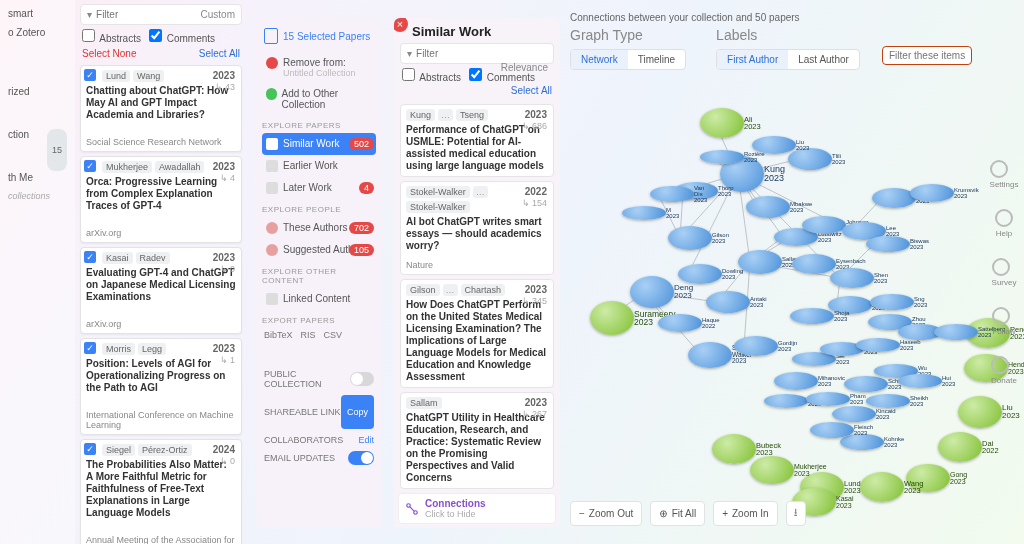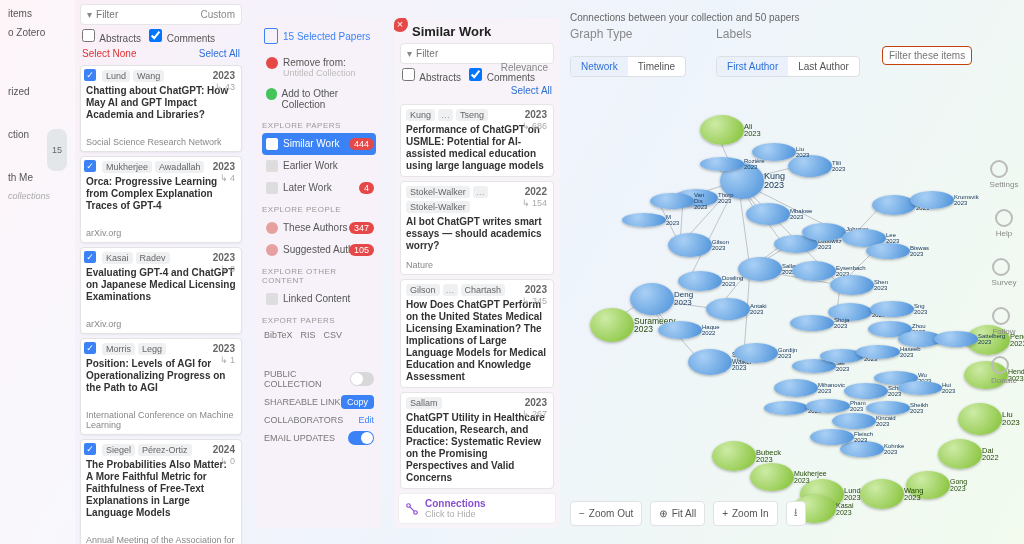--- a/index.html
+++ b/index.html
@@ -38,21 +38,21 @@
   .mid-item.active { background:#3b82f6; color:#fff; }
   .mid-item.active .badge { background:#e64848; }
   .mid-item .ic { width:12px; height:12px; background:#ddd; border-radius:2px; }
   .mid-item.green .ic { background:#45c45a; border-radius:6px; }
   .mid-item.red .ic { background:#e64848; border-radius:6px; }
   .mid-toggle-row { display:flex; justify-content:space-between; align-items:center; padding:3px 2px; font-size:9px; color:#777;}
   .toggle { width:26px; height:14px; border-radius:8px; background:#d8d8db; position:relative;}
   .toggle.on { background:#3b82f6; }
   .toggle::after { content:""; position:absolute; width:12px; height:12px; background:#fff; border-radius:6px; top:1px; left:1px;}
   .toggle.on::after { left:13px; }
-  .copy-btn { background:#3b82f6; color:#fff; border-radius:4px; font-size:9px; padding:2px 6px;}
+  .copy-btn { background:#3b82f6; color:#fff; border-radius:4px; font-size:9px; padding:12px 6px;}
   .edit-link { color:#3b82f6; font-size:9px;}
   .export-row { display:flex; gap:8px; font-size:9px; color:#777; padding:2px 2px 8px;}
 
   .col-similar { position:absolute; left:394px; top:18px; width:166px; height:510px; background:#f7f3f8; border-radius:6px; padding:4px 4px; overflow:hidden;}
   .close-x { position:absolute; top:-2px; left:-2px; width:16px; height:16px; background:#e64848; border-radius:8px; color:#fff; font-size:11px; line-height:16px; text-align:center; }
   .col-similar h2 { font-size:13px; font-weight:600; margin:2px 0 4px 14px; color:#222;}
   .relevance { position:absolute; right:12px; top:44px; font-size:10px; color:#888;}
   .sel-all-right { text-align:right; color:#2d6fd8; font-size:10px; padding:0 4px 4px;}
   .sim-card { background:#fff; border:1px solid #e5e5e5; border-radius:4px; margin:4px 2px; padding:4px 5px; position:relative; font-size:10px;}
   .sim-card .year { position:absolute; top:4px; right:6px; font-weight:600; color:#666;}
@@ -61,21 +61,21 @@
   .sim-card .auth { background:#eef0f2; border-radius:3px; padding:1px 4px; font-size:9px; color:#666;}
   .sim-card .dots { background:#eef0f2; border-radius:3px; padding:1px 3px; font-size:9px; color:#999;}
   .sim-card .title { font-weight:600; margin-top:3px; line-height:1.2;}
   .sim-card .venue { color:#888; font-size:9px; margin-top:8px;}
   .conn-bar { position:absolute; bottom:4px; left:4px; right:4px; background:#fff; border:1px solid #eee; border-radius:4px; padding:4px 6px; display:flex; align-items:center; gap:6px; color:#8a4fcf; font-size:10px;}
   .conn-bar .sub { color:#aaa; font-size:9px;}
 
   .col-graph { position:absolute; left:570px; top:12px; right:42px; height:520px; }
   .graph-header { font-size:10px; color:#666; margin-bottom:4px;}
   .control-row { display:flex; gap:30px; align-items:center; margin-bottom:6px;}
-  .ctrl-label { font-size:12px; color:#888; margin-bottom:15px;}
+  .ctrl-label { font-size:14px; color:#888; margin-bottom:6px;}
   .seg { display:flex; border:1px solid #dcdfe3; border-radius:4px; overflow:hidden; background:#fff; font-size:10px;}
   .seg div { padding:4px 10px; color:#555;}
   .seg .sel { color:#2d6fd8; background:#eaf1fb;}
   .filter-graph { border:1px solid #c2410c; border-radius:4px; background:#fff; padding:3px 6px; font-size:10px; color:#aaa; width:90px; position:absolute; right:10px; top:34px;}
 
   .graph-area { position:relative; width:100%; height:430px; }
   .node { position:absolute; border-radius:50%; font-size:8px; text-align:center; display:flex; flex-direction:column; justify-content:center; line-height:1; box-shadow:0 1px 3px rgba(0,0,0,0.3); color:#143358; font-weight:500; cursor:pointer;padding-left:44px; }
   .node span { display:block; }
   .node.blue { background:radial-gradient(circle at 35% 30%, #a9d0f5, #4a90d9); }
   .node.green { background:radial-gradient(circle at 35% 30%, #cdeba6, #7fbf2f); color:#244a08;}
@@ -86,21 +86,21 @@
   .dl-btn { background:#fff; border:1px solid #e0e2e5; border-radius:4px; font-size:11px; padding:2px 7px; color:#888;}
 
   .right-rail { position:absolute; right:0; top:0; width:40px; height:544px; display:flex; flex-direction:column; align-items:center; gap:20px; padding-top:160px; font-size:8px; color:#888;}
   .right-rail .ic { width:18px; height:18px; border:2px solid #bbb; border-radius:9px; position:relative; margin-bottom:2px;}
   .right-rail .item { text-align:center; }
 </style>
 </head>
 <body>
 
 <div class="left-rail">
-  <div>items</div>
+  <div>smart</div>
   <div>o Zotero</div>
   <div style="height:40px"></div>
   <div>rized</div>
   <div style="height:24px"></div>
   <div><span>ction</span><span class="count">15</span></div>
   <div style="height:24px"></div>
   <div>th Me</div>
   <div style="color:#aaa; font-style:italic; font-size:9px;">collections</div>
 </div>
 
@@ -192,36 +192,36 @@
       </div>
     </div>
   <div class="mid-item green">
       <span class="ic"></span>
       <span>Add to Other Collection</span>
     </div>
   <div class="mid-section-label">EXPLORE PAPERS</div>
   <div class="mid-item active">
       <span class="ic" style="background:#fff"></span>
       <span>Similar Work</span>
-      <span class="badge">444</span>
+      <span class="badge">502</span>
     </div>
   <div class="mid-item">
       <span class="ic"></span>
       <span>Earlier Work</span>
     </div>
   <div class="mid-item">
       <span class="ic"></span>
       <span>Later Work</span>
       <span class="badge">4</span>
     </div>
   <div class="mid-section-label">EXPLORE PEOPLE</div>
   <div class="mid-item">
       <span class="ic" style="background:#e7a0a0;border-radius:6px"></span>
       <span>These Authors</span>
-      <span class="badge">347</span>
+      <span class="badge">702</span>
     </div>
   <div class="mid-item">
       <span class="ic" style="background:#e7a0a0;border-radius:6px"></span>
       <span>Suggested Authors</span>
       <span class="badge">105</span>
     </div>
   <div class="mid-section-label">EXPLORE OTHER CONTENT</div>
   <div class="mid-item">
       <span class="ic"></span>
       <span>Linked Content</span>

